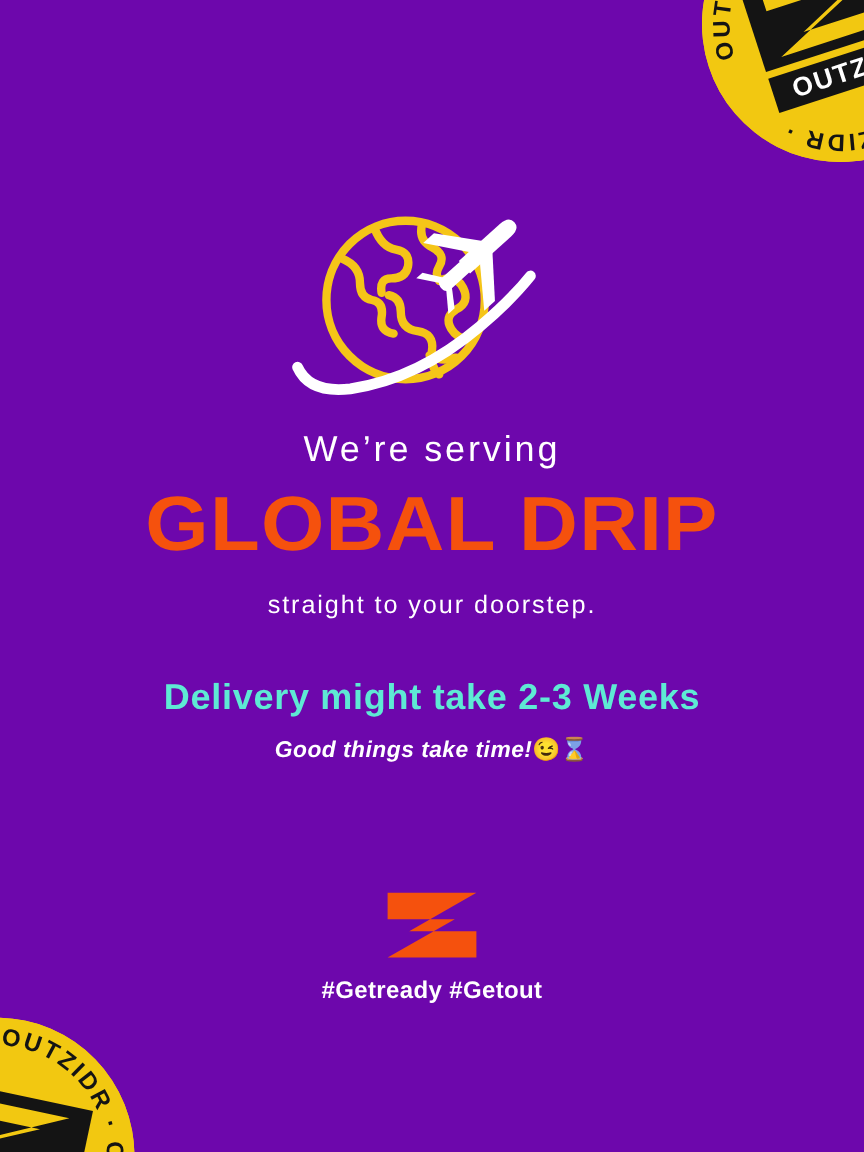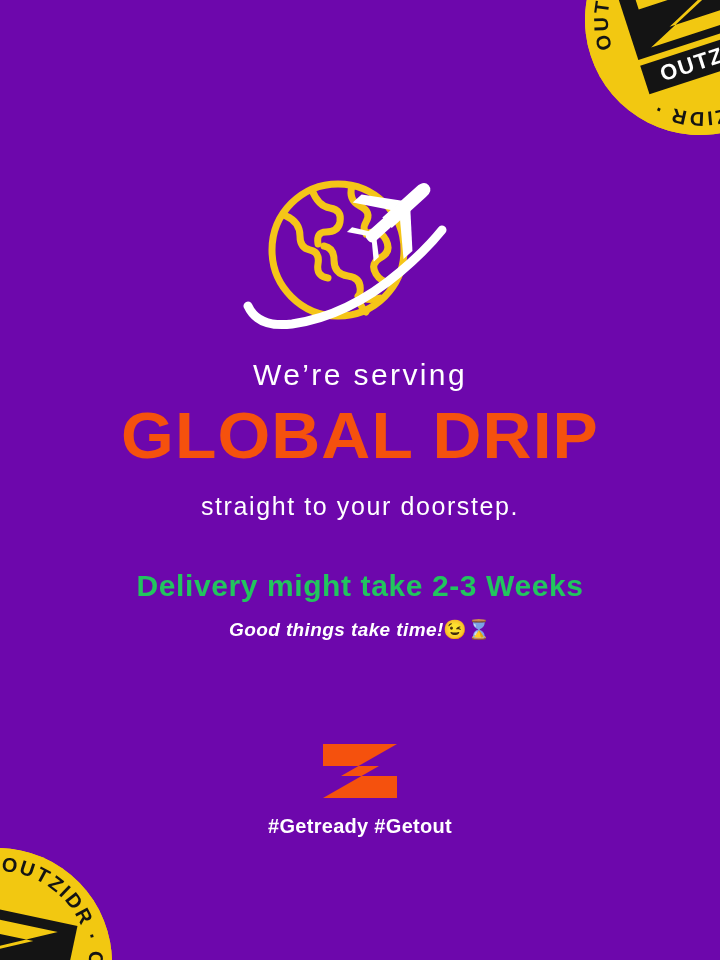--- a/index.html
+++ b/index.html
@@ -70,28 +70,28 @@
     font-weight: 700;
     line-height: 1;
     letter-spacing: 1px;
     margin: 14px 0 0 0;
     transform: scaleX(1.06);
     font-stretch: condensed;
     font-family: "Liberation Sans Narrow", "Liberation Sans", sans-serif;
   }
   .subline {
     color: #FFFFFF;
-    font-size: 25px;
+    font-size: 21px;
     font-weight: 300;
     letter-spacing: 1.6px;
     line-height: 1;
     margin: 26px 0 0 0;
   }
   .delivery {
-    color: #22c55e;
+    color: #5eead4;
     font-size: 30px;
     font-weight: 700;
     letter-spacing: 0.6px;
     line-height: 1;
     margin: 52px 0 0 0;
   }
   .tagline {
     color: #FFFFFF;
     font-size: 19px;
     font-weight: 700;

